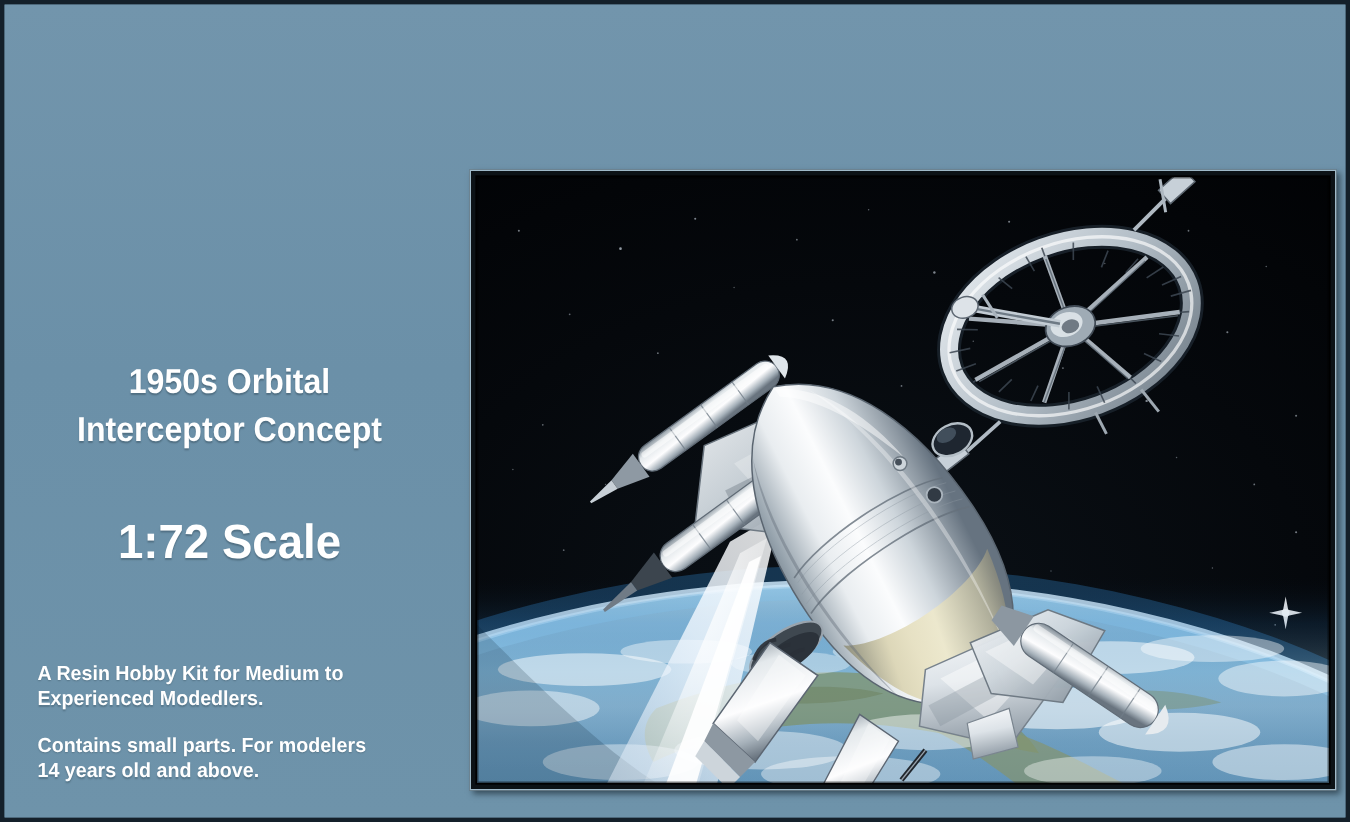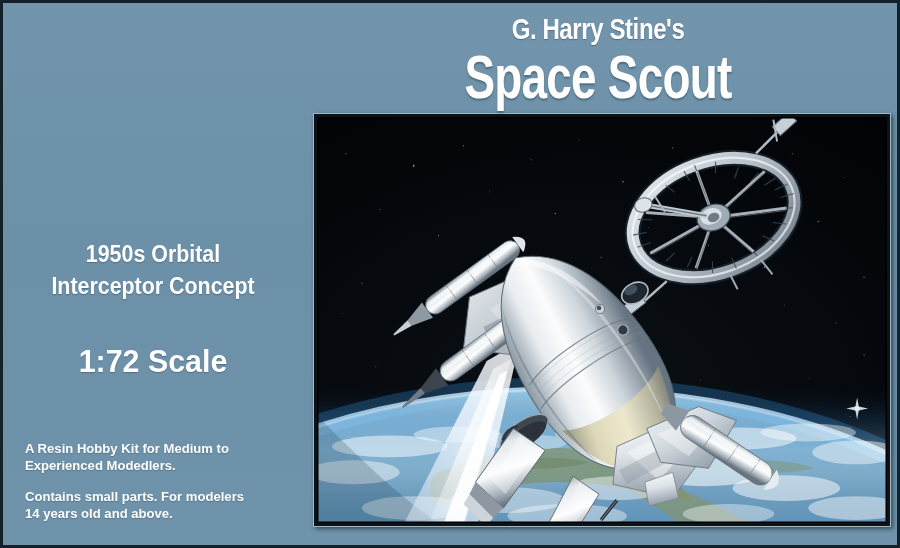--- a/index.html
+++ b/index.html
@@ -101,24 +101,20 @@
     border:1px solid #000;
     box-sizing:border-box;
   }
   #art svg{display:block;width:100%;height:100%;}
 </style>
 </head>
 <body>
 
 <div id="box">
 
-  <div class="layer" id="title-block">
-    <div id="byline">G. Harry Stine's</div>
-    <div id="maintitle">Space Scout</div>
-  </div>
 
   <div class="layer" id="subtitle">
     <div>1950s Orbital</div>
     <div>Interceptor Concept</div>
   </div>
 
   <div class="layer" id="scale">1:72 Scale</div>
 
   <div class="layer" id="finepr">
     <div class="para1">

